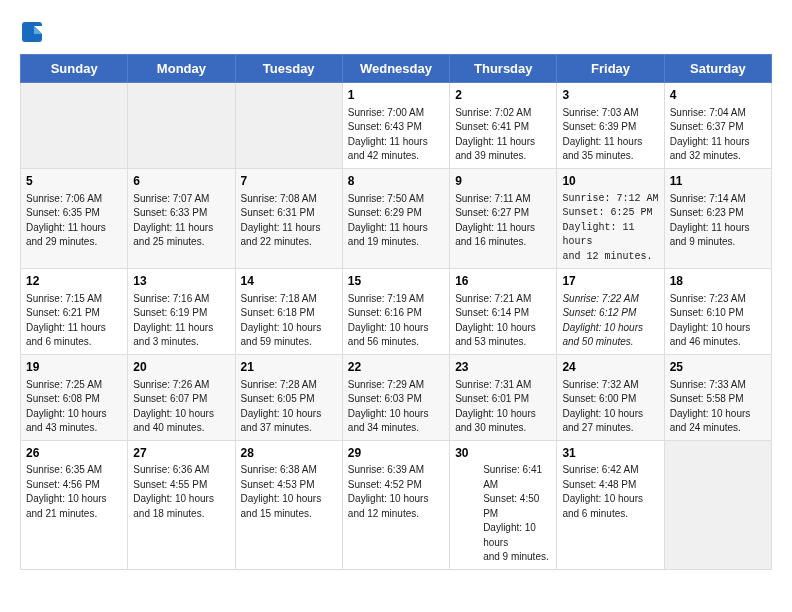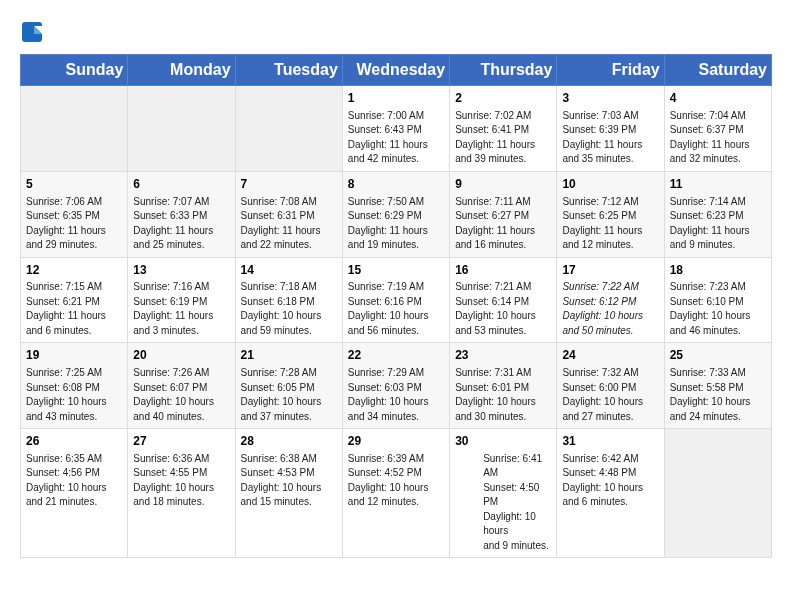--- a/index.html
+++ b/index.html
@@ -39,24 +39,24 @@
       color: #555;
     }
     .calendar {
       width: 100%;
       border-collapse: collapse;
       border: 1px solid #ccc;
     }
     .calendar th {
       background-color: #3a6abf;
       color: #fff;
-      font-size: 16px;
+      font-size: 13px;
       font-weight: bold;
       padding: 6px 4px;
-      text-align: right;
+      text-align: center;
       border: 1px solid #5580cc;
     }
     .calendar td {
       width: calc(100%/7);
       vertical-align: top;
       padding: 4px 5px;
       border: 1px solid #ddd;
       font-size: 10.5px;
       line-height: 1.4;
       min-height: 80px;
@@ -178,21 +178,21 @@
         </td>
         <td>
           <span class="day-number">9</span>
           <div class="day-info" style="white-space: pre-line;">Sunrise: 7:11 AM
 Sunset: 6:27 PM
 Daylight: 11 hours
 and 16 minutes.</div>
         </td>
         <td>
           <span class="day-number">10</span>
-          <div class="day-info" style="white-space: pre-line;">Sunrise: 7:12 AM
+          <div class="day-info" style="white-space: pre-line; font-family: Liberation Mono, monospace;">Sunrise: 7:12 AM
 Sunset: 6:25 PM
 Daylight: 11 hours
 and 12 minutes.</div>
         </td>
         <td>
           <span class="day-number">11</span>
           <div class="day-info" style="white-space: pre-line;">Sunrise: 7:14 AM
 Sunset: 6:23 PM
 Daylight: 11 hours
 and 9 minutes.</div>

